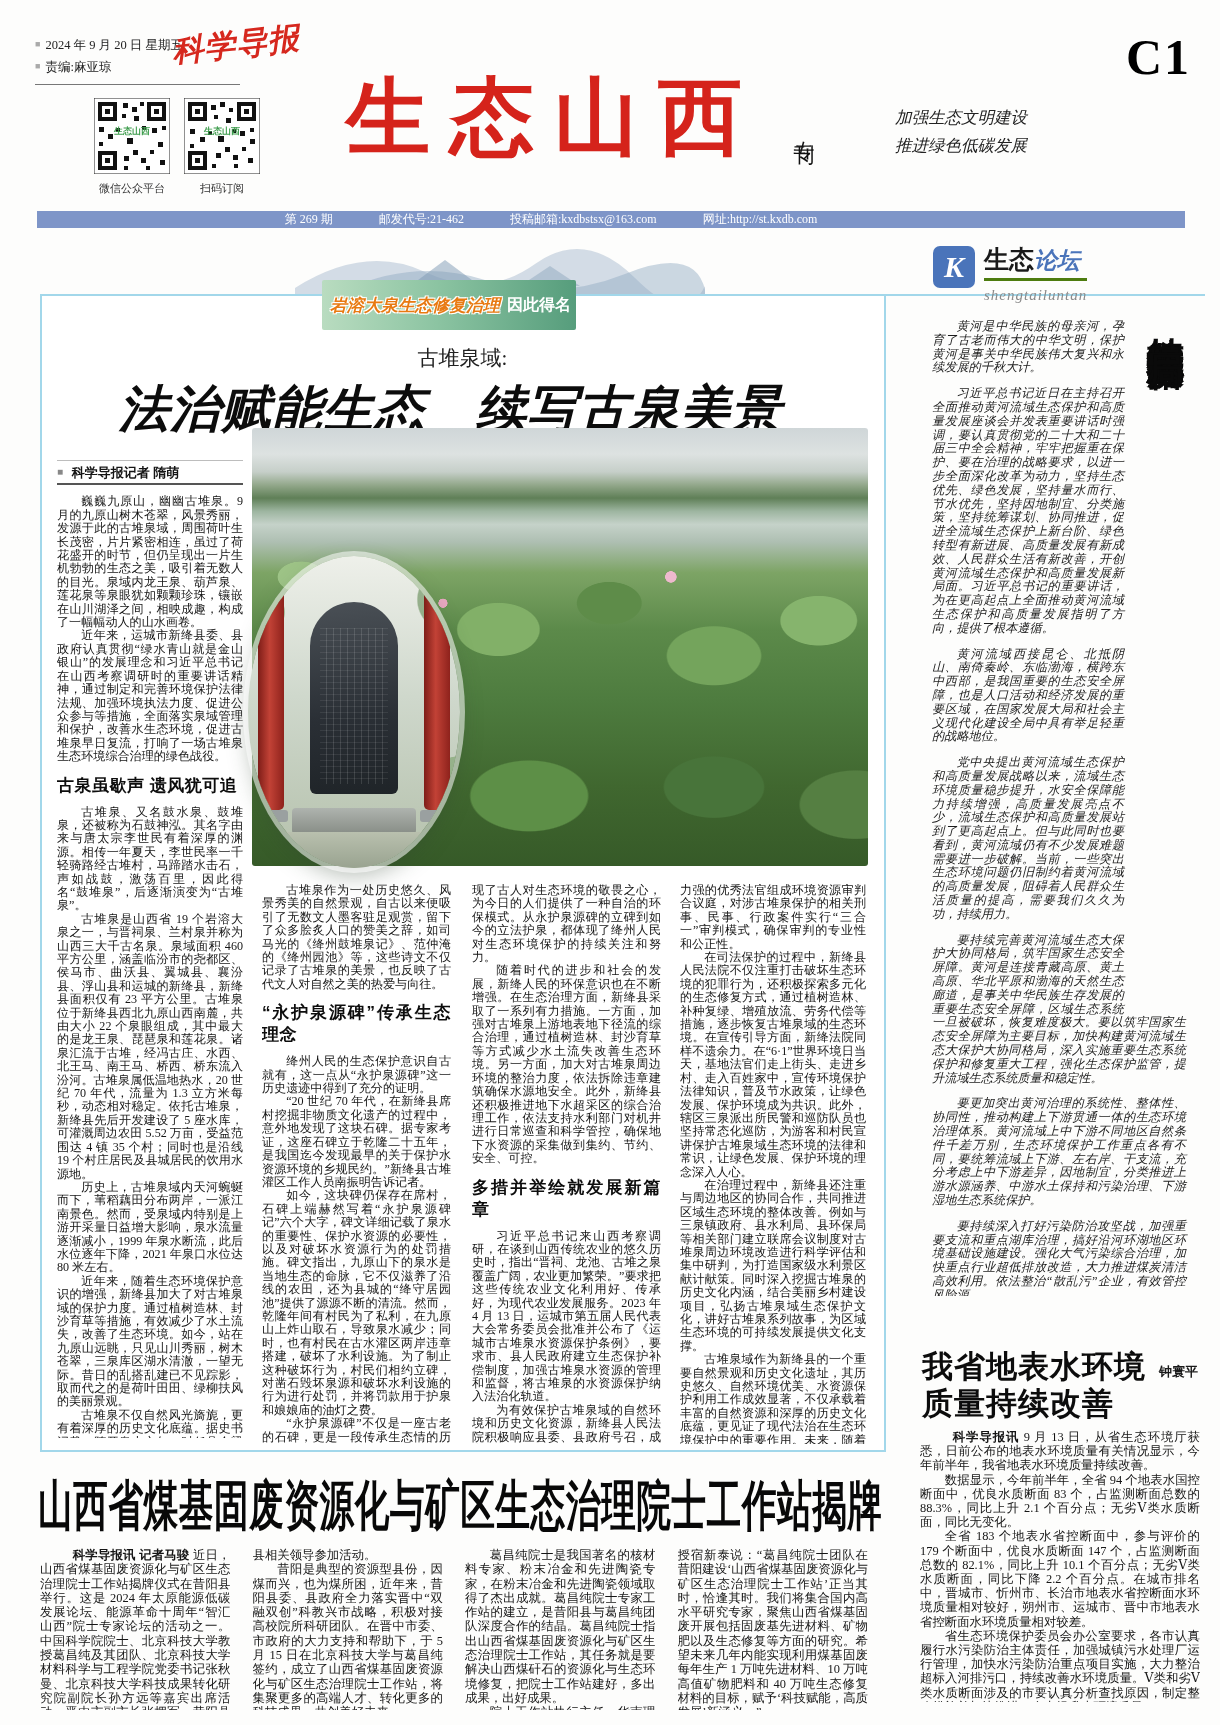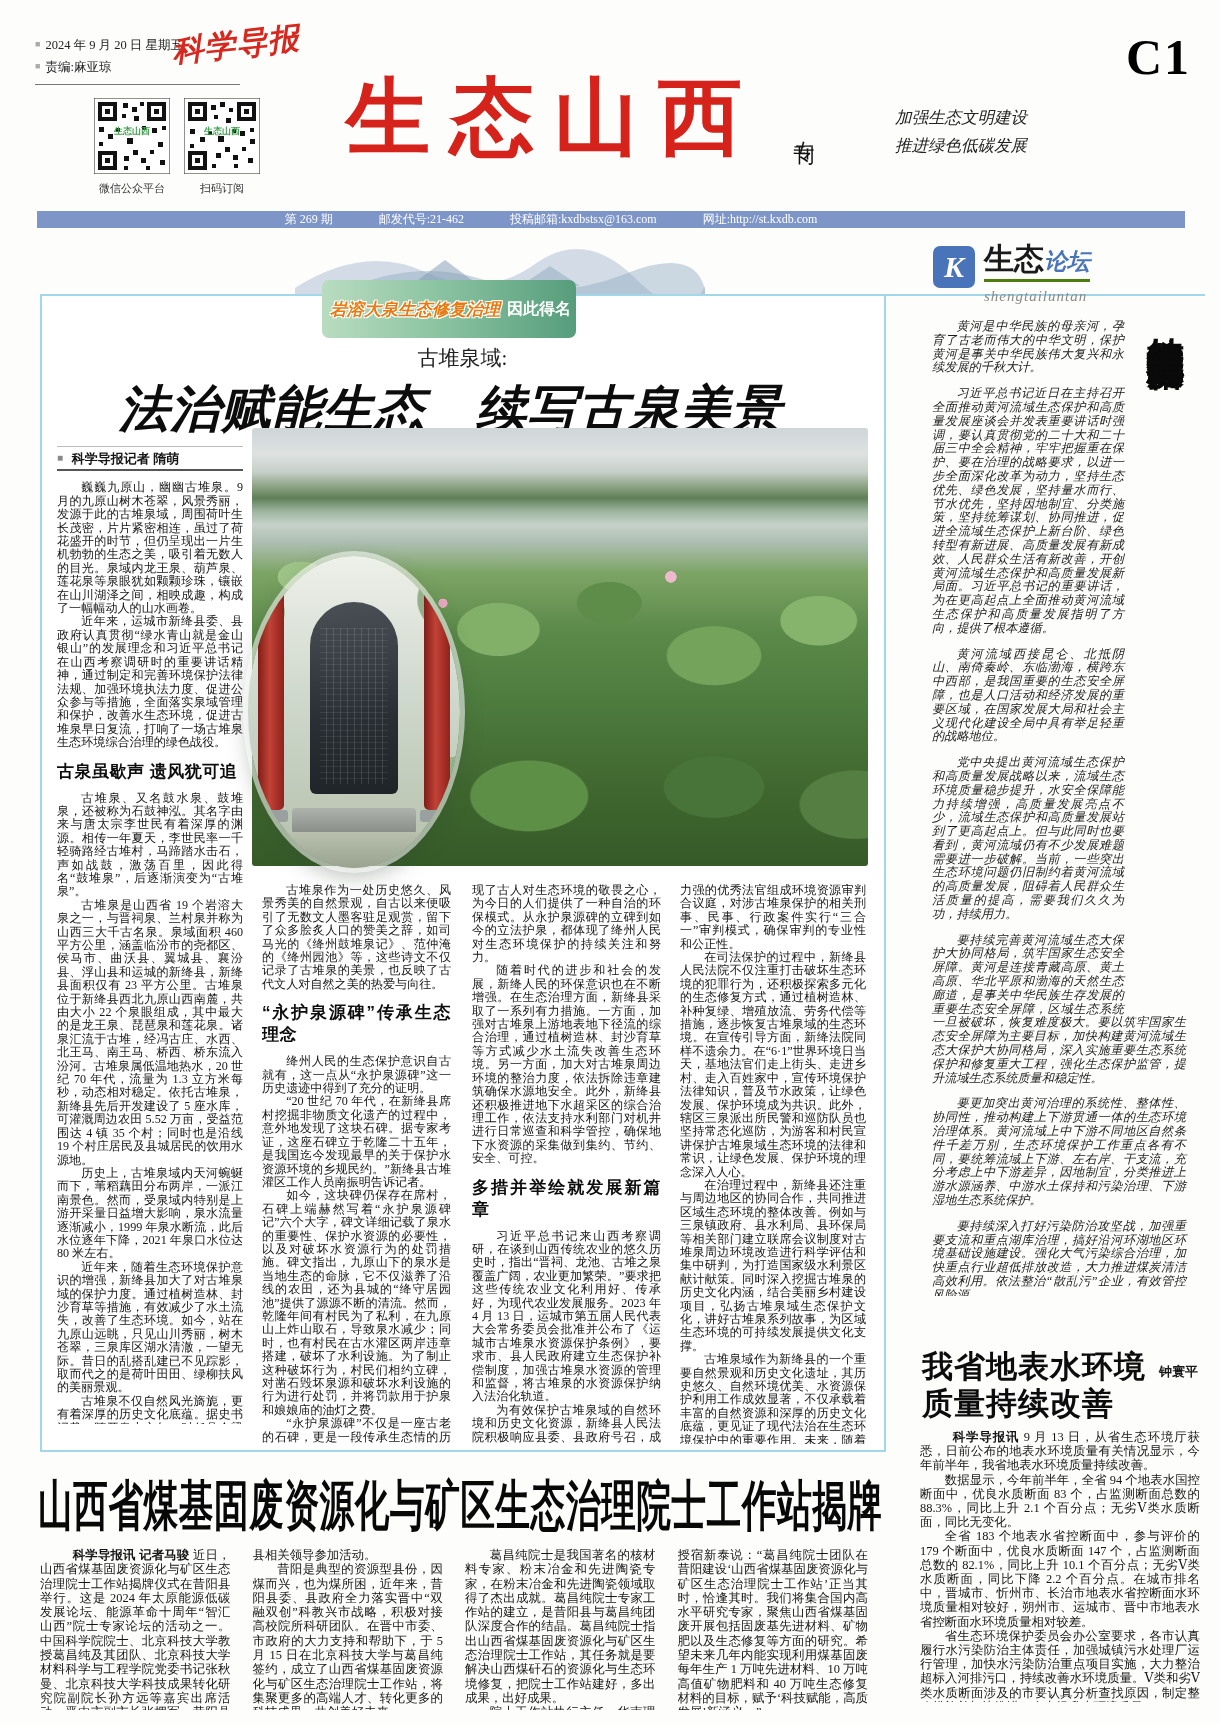--- a/index.html
+++ b/index.html
@@ -28,22 +28,22 @@
            font-size:12px;display:flex;align-items:center;justify-content:center;gap:46px;
            padding-right:120px;box-sizing:border-box;}
 
   
   .mainbox{left:40px;top:294px;width:846px;height:1158px;border:2px solid #a2d7ea;box-sizing:border-box;background:#fff;}
   .topline-ext{left:886px;top:294px;width:319px;height:2px;background:#a2d7ea;}
 
   .mountains{left:295px;top:226px;width:410px;height:70px;}
 
   
-  .banner{left:322px;top:280px;width:254px;height:58px;background:linear-gradient(90deg,#b9dcc0,#8cc4a2 45%,#569d7c);
-          display:flex;align-items:center;padding:0 8px;gap:7px;box-sizing:border-box;border-radius:7px;}
+  .banner{left:322px;top:280px;width:254px;height:50px;background:linear-gradient(90deg,#b9dcc0,#8cc4a2 45%,#569d7c);
+          display:flex;align-items:center;padding:0 8px;gap:7px;box-sizing:border-box;border-radius:2px;}
   .banner .b1{font-size:17px;font-weight:900;font-style:italic;color:#e87a12;white-space:nowrap;
               text-shadow:-1px -1px 0 #fff,1px -1px 0 #fff,-1px 1px 0 #fff,1px 1px 0 #fff;}
   .banner .b2{font-size:16px;font-weight:800;color:#fff;white-space:nowrap;}
   .kicker{left:55px;top:344px;width:815px;text-align:center;font-size:21px;color:#222;}
   .headline{left:43px;top:376px;width:815px;text-align:center;font-size:50px;font-weight:900;
             letter-spacing:1px;color:#0c0c0c;white-space:nowrap;}
 
   
   .photo{left:252px;top:428px;width:616px;height:438px;border-radius:3px;background:
     radial-gradient(40px 26px at 8% 34%, #9ec487 0 58%, transparent 60%),
@@ -79,34 +79,34 @@
             background:linear-gradient(#aeb3ae,#878d86);border-radius:4px;}
   .ground{position:absolute;left:0;right:0;bottom:0;height:36px;background:linear-gradient(#b9c0ae,#99a390);}
 
   
   .textcol{font-size:12.1px;line-height:13.4px;text-align:justify;overflow:hidden;color:#151515;}
   .textcol p{margin:0;text-indent:2em;}
   .textcol p.cont{text-indent:0;}
   .textcol h3.sub{font-family:"Liberation Sans","DejaVu Sans",sans-serif;font-size:17px;line-height:22px;
                   font-weight:900;margin:11px 0 9px;color:#0d0d0d;letter-spacing:.5px;}
   .textcol b{font-family:"Liberation Sans","DejaVu Sans",sans-serif;margin-left:8px;}
-  .col1{left:57px;top:446px;width:186px;height:978px;}
+  .col1{left:57px;top:460px;width:186px;height:978px;}
   .col2{left:262px;top:884px;width:189px;height:560px;}
   .col3{left:472px;top:884px;width:189px;height:560px;}
   .col4{left:680px;top:884px;width:186px;height:560px;}
   .byline{border-top:1px solid #bdbdbd;border-bottom:2px solid #555;padding:4px 0;margin-bottom:10px;
           font-size:13px;font-weight:700;font-family:"Liberation Sans","DejaVu Sans",sans-serif;text-indent:0;}
   .byline .sq{color:#888;font-size:10px;}
 
   
   .forum-logo{left:933px;top:246px;display:flex;gap:9px;align-items:flex-start;}
   .kbox{width:42px;height:42px;background:#4a74ba;border-radius:7px;color:#fff;display:flex;
         align-items:center;justify-content:center;font-size:30px;font-weight:900;font-style:italic;}
   .forum-title{line-height:26px;}
-  .ft1{font-size:30px;font-weight:900;color:#1a1a1a;font-family:"Liberation Sans","DejaVu Sans",sans-serif;}
+  .ft1{font-size:25px;font-weight:900;color:#1a1a1a;font-family:"Liberation Sans","DejaVu Sans",sans-serif;}
   .ft2{font-size:23px;font-weight:900;font-style:italic;color:#4a74ba;}
   .fpy{display:block;border-top:3px solid #4d7c0f;margin-top:2px;padding-top:1px;
        font-size:15px;font-style:italic;color:#8a8a8a;letter-spacing:1px;}
   .forum-text{left:920px;top:308px;width:278px;height:988px;overflow:hidden;
               font-size:12.2px;line-height:13.8px;font-style:italic;text-align:justify;color:#1b1b1b;}
   .forum-text p{margin:12px;text-indent:2em;}
   .vfloat{float:right;width:66px;height:695px;margin:0 0 8px 8px;}
   .vtitle{writing-mode:vertical-rl;font-style:normal;font-size:37px;font-weight:900;line-height:66px;
           color:#0a0a0a;height:100%;letter-spacing:1px;}
   .forum-sig{left:920px;top:1363px;width:278px;text-align:right;font-weight:700;font-size:13px;

